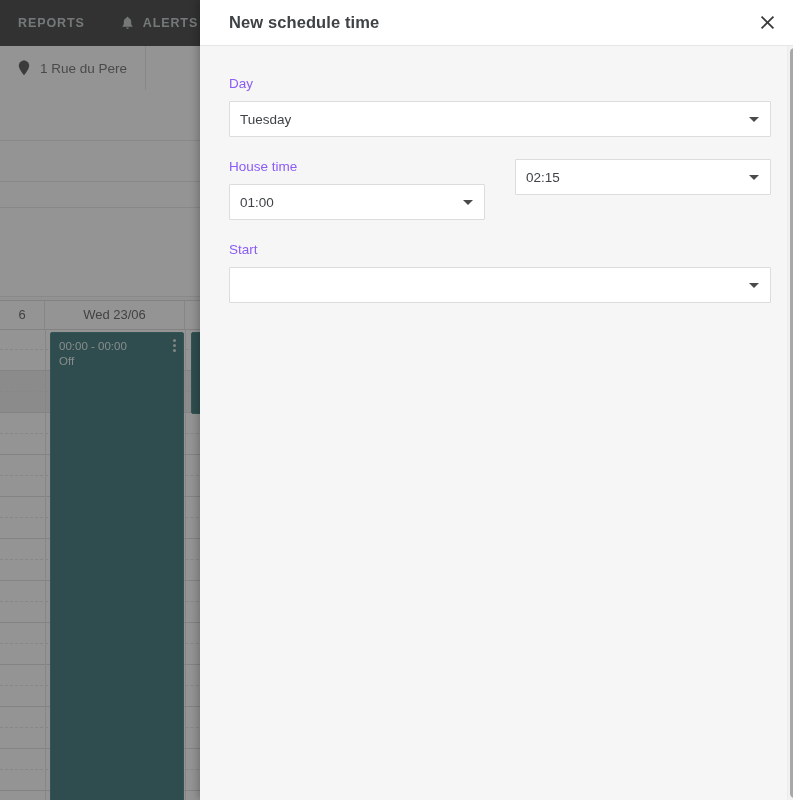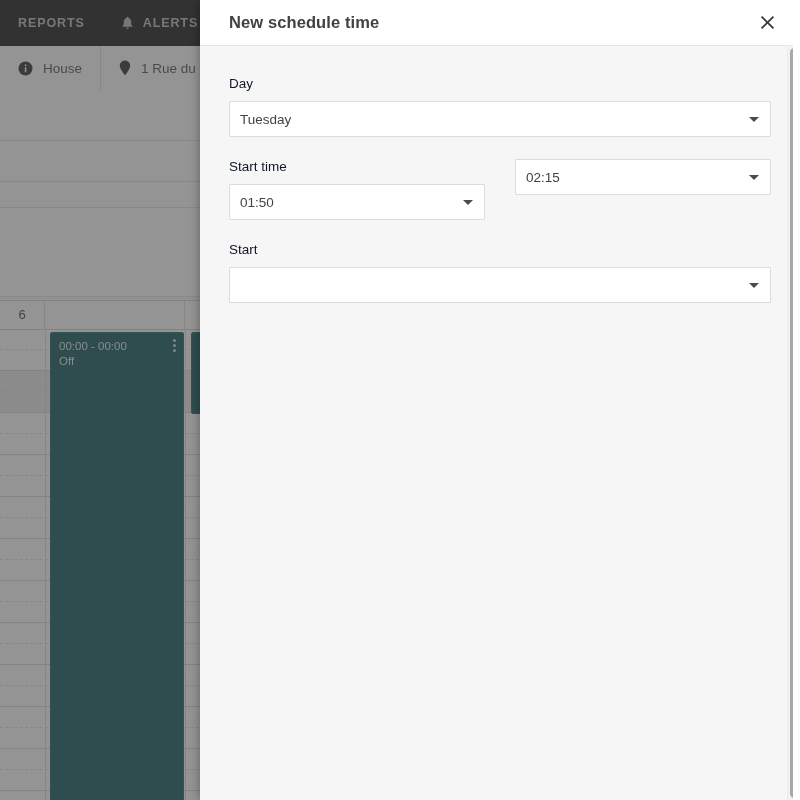--- a/index.html
+++ b/index.html
@@ -230,21 +230,21 @@
     flex: 1;
     position: relative;
     background: #f6f6f6;
     padding: 30px 29px 0 29px;
     box-sizing: border-box;
     overflow: hidden;
   }
 
   .field-label {
     font-size: 13.5px;
-    color: #0f172a;
+    color: #8b5cf6;
     margin-bottom: 10px;
   }
   .field-group { margin-bottom: 22px; }
 
   .select-wrap {
     position: relative;
     background: #ffffff;
     border: 1px solid #dcdcdc;
     border-radius: 1px;
     height: 36px;
@@ -316,47 +316,38 @@
             <path d="M5.2 11.6a1.3 1.3 0 0 0 2.6 0z" fill="#b9c2c2"></path>
           </svg>
         </span>
         <span>ALERTS</span>
       </div>
     </div>
 
     <div class="breadcrumb-bar">
       <div class="crumb">
         <span>
-          <svg width="15" height="15" viewBox="0 0 15 15">
-            <circle cx="7.5" cy="7.5" r="7" fill="#3a3a3a"></circle>
-            <rect x="6.8" y="6.2" width="1.5" height="5" fill="#ffffff"></rect>
-            <rect x="6.8" y="3.4" width="1.5" height="1.7" fill="#ffffff"></rect>
-          </svg>
-        </span>
-        <span>House</span>
-      </div>
-      <div class="crumb">
-        <span>
           <svg width="12" height="16" viewBox="0 0 12 16">
             <path d="M6 0.4C3.1 0.4.8 2.7.8 5.6c0 3.9 5.2 9.8 5.2 9.8s5.2-5.9 5.2-9.8C11.2 2.7 8.9.4 6 .4z" fill="#3a3a3a"></path>
           </svg>
         </span>
         <span>1 Rue du Pere</span>
       </div>
     </div>
 
     <div class="page-body">
       <div class="panel-block" style="top:0;height:50px;"></div>
       <div class="panel-block" style="top:51px;height:40px;"></div>
       <div class="panel-block" style="top:92px;height:25px;"></div>
       <div class="panel-block" style="top:118px;height:88px;"></div>
 
       <div class="calendar">
         <div class="cal-head">
           <div class="cal-head-cell cal-gutter">6</div>
+          <div class="cal-head-cell cal-col">Wed 23/06</div>
           <div class="cal-head-cell cal-col"></div>
         </div>
         <div class="cal-grid">
           <div class="hour-row"></div>
           <div class="hour-row highlight"></div>
           <div class="hour-row"></div>
           <div class="hour-row"></div>
           <div class="hour-row"></div>
           <div class="hour-row"></div>
           <div class="hour-row"></div>
@@ -411,23 +402,23 @@
       <div class="field-group">
         <div class="field-label">Day</div>
         <div class="select-wrap">
           <span class="select-value">Tuesday</span>
           <span class="caret"></span>
         </div>
       </div>
 
       <div class="row-2">
         <div class="field-group">
-          <div class="field-label">Start time</div>
+          <div class="field-label">House time</div>
           <div class="select-wrap">
-            <span class="select-value">01:50</span>
+            <span class="select-value">01:00</span>
             <span class="caret"></span>
           </div>
         </div>
         <div class="field-group">
           <div class="select-wrap">
             <span class="select-value">02:15</span>
             <span class="caret"></span>
           </div>
         </div>
       </div>

